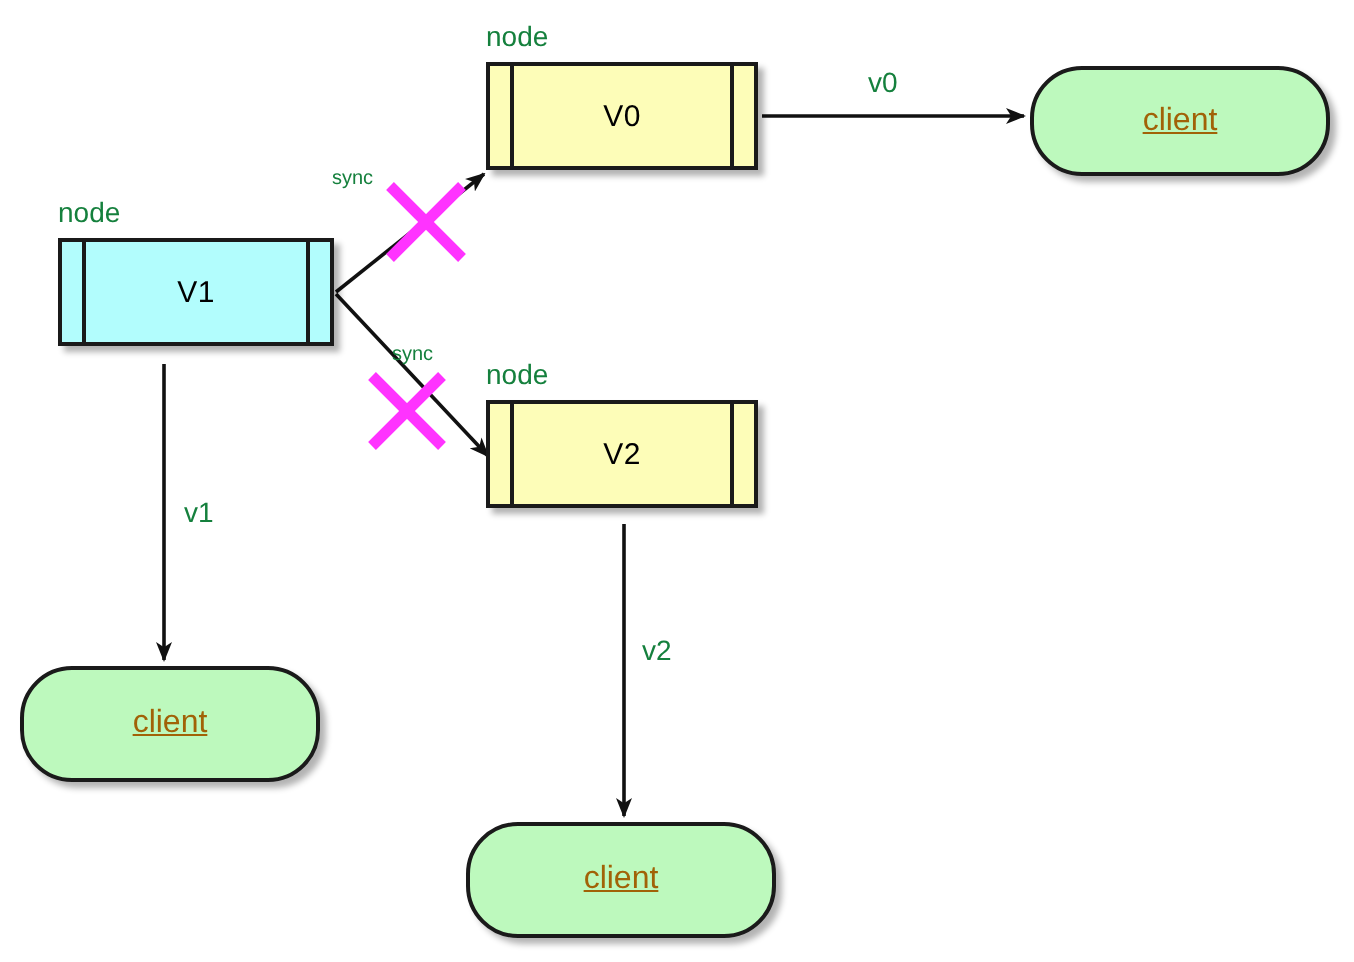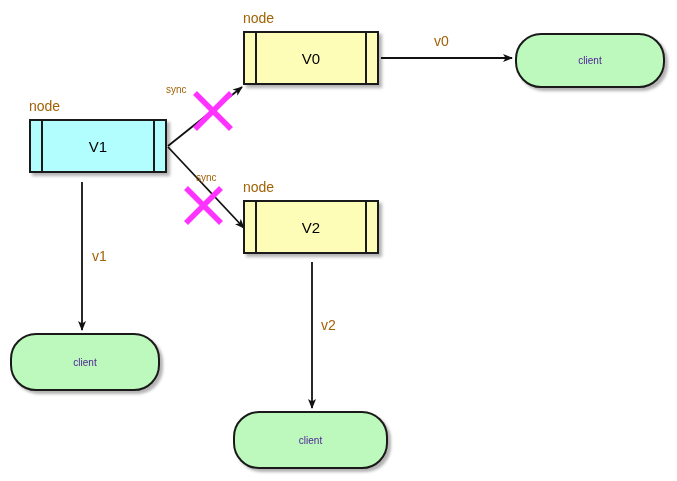--- a/index.html
+++ b/index.html
@@ -59,28 +59,29 @@
     box-sizing: border-box;
     background: #bdf9bd;
     border: 2px solid #1a1a1a;
     border-radius: 26px;
     display: flex;
     align-items: center;
     justify-content: center;
     box-shadow: 3px 3px 3px rgba(0,0,0,0.30);
   }
   .client-box .client-text {
-    font-size: 10px;
-    color: #4c1d95;
+    font-size: 16px;
+    color: #a16207;
+    text-decoration: underline;
   }
 
   .caption {
     position: absolute;
     font-size: 14px;
-    color: #a16207;
+    color: #15803d;
     white-space: nowrap;
   }
   .caption-node { font-size: 14px; }
   .caption-edge { font-size: 14px; }
   .caption-sync { font-size: 10px; }
 </style>
 </head>
 <body>
 
 <div id="canvas">

